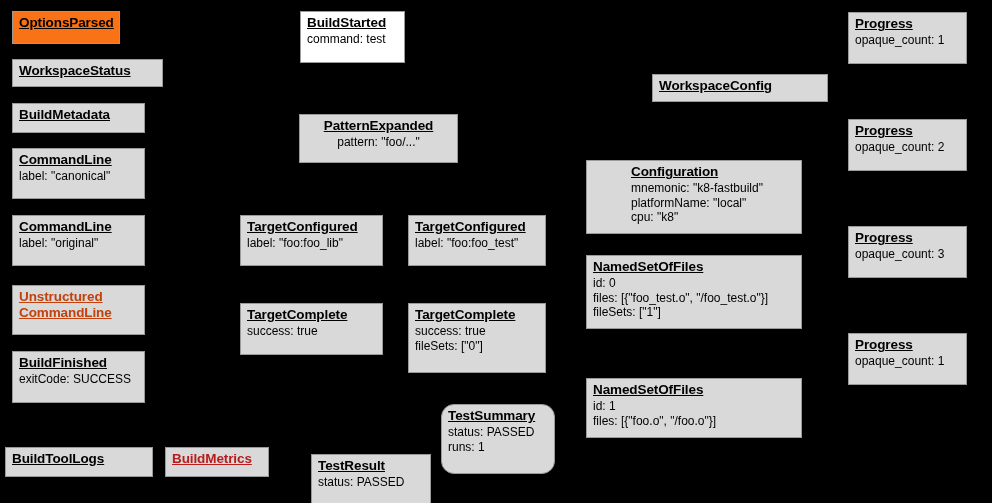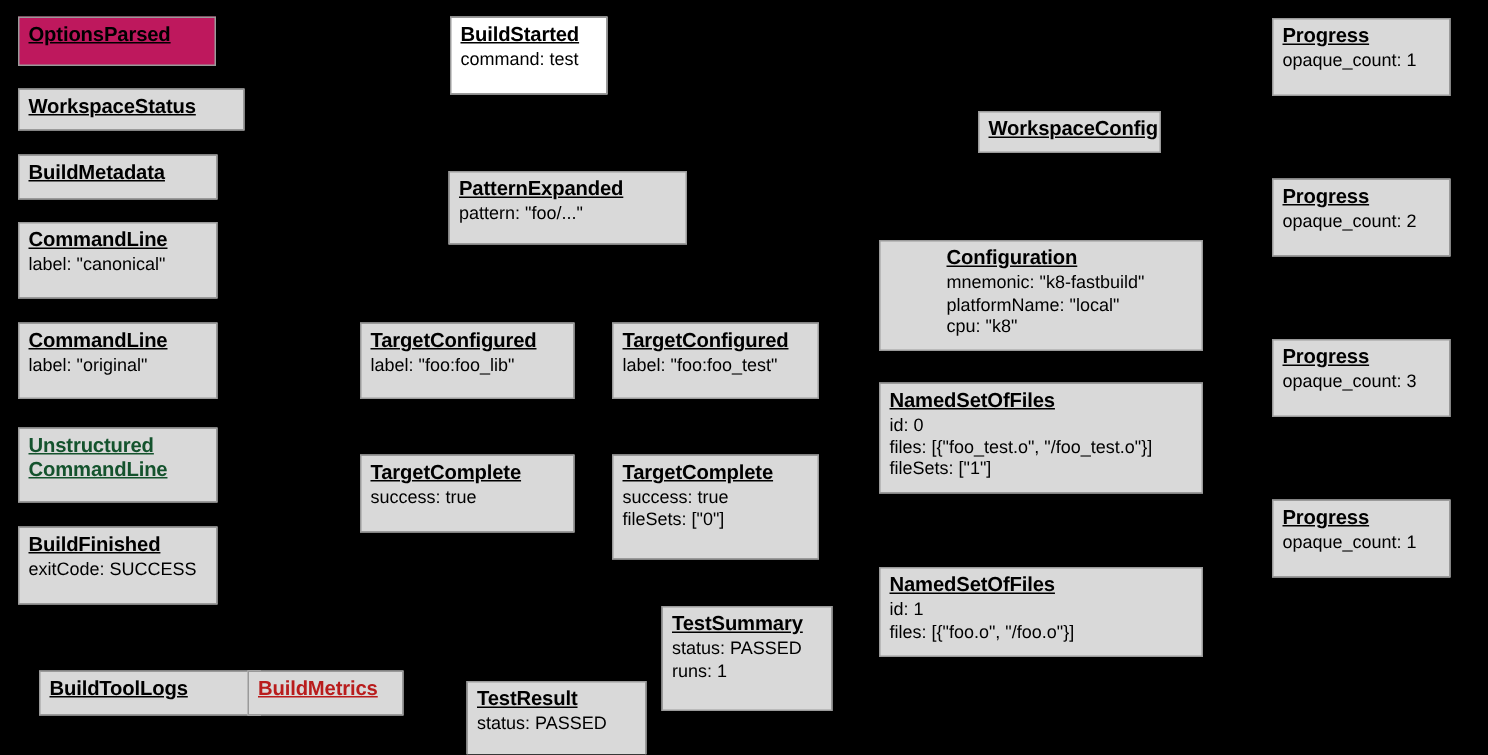--- a/index.html
+++ b/index.html
@@ -41,56 +41,56 @@
     line-height: 14.5px;
     white-space: pre-line;
     margin-top: 1px;
   }
   .node-fields:empty { display: none; }
 </style>
 </head>
 <body>
 
 <div id="canvas">
-    <div class="node" style="left: 12px; top: 11px; width: 132px; height: 33px; background: #be185d; border-color: rgb(154, 154, 154); color: rgb(0, 0, 0);">
+    <div class="node" style="left: 12px; top: 11px; width: 108px; height: 33px; background: #f97316; border-color: rgb(154, 154, 154); color: rgb(0, 0, 0);">
       <span class="node-title">OptionsParsed</span>
     </div>
     <div class="node" style="left: 12px; top: 59px; width: 151px; height: 28px; background: rgb(217, 217, 217); border-color: rgb(154, 154, 154); color: rgb(0, 0, 0);">
       <span class="node-title">WorkspaceStatus</span>
     </div>
     <div class="node" style="left: 12px; top: 103px; width: 133px; height: 30px; background: rgb(217, 217, 217); border-color: rgb(154, 154, 154); color: rgb(0, 0, 0);">
       <span class="node-title">BuildMetadata</span>
     </div>
     <div class="node" style="left: 12px; top: 148px; width: 133px; height: 51px; background: rgb(217, 217, 217); border-color: rgb(154, 154, 154); color: rgb(0, 0, 0);">
       <span class="node-title">CommandLine</span>
       <span class="node-fields">label: "canonical"</span>
     </div>
     <div class="node" style="left: 12px; top: 215px; width: 133px; height: 51px; background: rgb(217, 217, 217); border-color: rgb(154, 154, 154); color: rgb(0, 0, 0);">
       <span class="node-title">CommandLine</span>
       <span class="node-fields">label: "original"</span>
     </div>
-    <div class="node" style="left: 12px; top: 285px; width: 133px; height: 50px; background: rgb(217, 217, 217); border-color: rgb(154, 154, 154); color: #14532d;">
+    <div class="node" style="left: 12px; top: 285px; width: 133px; height: 50px; background: rgb(217, 217, 217); border-color: rgb(154, 154, 154); color: #c2410c;">
       <span class="node-title">Unstructured
 CommandLine</span>
     </div>
     <div class="node" style="left: 12px; top: 351px; width: 133px; height: 52px; background: rgb(217, 217, 217); border-color: rgb(154, 154, 154); color: rgb(0, 0, 0);">
       <span class="node-title">BuildFinished</span>
       <span class="node-fields">exitCode: SUCCESS</span>
     </div>
-    <div class="node" style="left: 26px; top: 447px; width: 148px; height: 30px; background: rgb(217, 217, 217); border-color: rgb(154, 154, 154); color: rgb(0, 0, 0);">
+    <div class="node" style="left: 5px; top: 447px; width: 148px; height: 30px; background: rgb(217, 217, 217); border-color: rgb(154, 154, 154); color: rgb(0, 0, 0);">
       <span class="node-title">BuildToolLogs</span>
     </div>
     <div class="node" style="left: 165px; top: 447px; width: 104px; height: 30px; background: rgb(217, 217, 217); border-color: rgb(154, 154, 154); color: #b91c1c;">
       <span class="node-title">BuildMetrics</span>
     </div>
     <div class="node" style="left: 300px; top: 11px; width: 105px; height: 52px; background: #ffffff; border-color: rgb(154, 154, 154); color: rgb(0, 0, 0);">
       <span class="node-title">BuildStarted</span>
       <span class="node-fields">command: test</span>
     </div>
-    <div class="node" style="left: 299px; top: 114px; width: 159px; height: 49px; background: rgb(217, 217, 217); border-color: rgb(154, 154, 154); color: rgb(0, 0, 0);">
+    <div class="node" style="left: 299px; top: 114px; width: 159px; height: 49px; background: rgb(217, 217, 217); border-color: rgb(154, 154, 154); color: rgb(0, 0, 0); text-align: center;">
       <span class="node-title">PatternExpanded</span>
       <span class="node-fields">pattern: "foo/..."</span>
     </div>
     <div class="node" style="left: 240px; top: 215px; width: 143px; height: 51px; background: rgb(217, 217, 217); border-color: rgb(154, 154, 154); color: rgb(0, 0, 0);">
       <span class="node-title">TargetConfigured</span>
       <span class="node-fields">label: "foo:foo_lib"</span>
     </div>
     <div class="node" style="left: 408px; top: 215px; width: 138px; height: 51px; background: rgb(217, 217, 217); border-color: rgb(154, 154, 154); color: rgb(0, 0, 0);">
       <span class="node-title">TargetConfigured</span>
       <span class="node-fields">label: "foo:foo_test"</span>
@@ -101,26 +101,26 @@
     </div>
     <div class="node" style="left: 408px; top: 303px; width: 138px; height: 70px; background: rgb(217, 217, 217); border-color: rgb(154, 154, 154); color: rgb(0, 0, 0);">
       <span class="node-title">TargetComplete</span>
       <span class="node-fields">success: true
 fileSets: ["0"]</span>
     </div>
     <div class="node" style="left: 311px; top: 422px; width: 120px; height: 52px; background: rgb(217, 217, 217); border-color: rgb(154, 154, 154); color: rgb(0, 0, 0); margin-top: 32px;">
       <span class="node-title">TestResult</span>
       <span class="node-fields">status: PASSED</span>
     </div>
-    <div class="node" style="left: 441px; top: 404px; width: 114px; height: 70px; background: rgb(217, 217, 217); border-color: rgb(154, 154, 154); color: rgb(0, 0, 0);">
+    <div class="node" style="left: 441px; top: 404px; width: 114px; height: 70px; background: rgb(217, 217, 217); border-color: rgb(154, 154, 154); color: rgb(0, 0, 0); border-radius: 13px;">
       <span class="node-title">TestSummary</span>
       <span class="node-fields">status: PASSED
 runs: 1</span>
     </div>
-    <div class="node" style="left: 652px; top: 74px; width: 122px; height: 28px; background: rgb(217, 217, 217); border-color: rgb(154, 154, 154); color: rgb(0, 0, 0);">
+    <div class="node" style="left: 652px; top: 74px; width: 176px; height: 28px; background: rgb(217, 217, 217); border-color: rgb(154, 154, 154); color: rgb(0, 0, 0);">
       <span class="node-title">WorkspaceConfig</span>
     </div>
     <div class="node" style="left: 586px; top: 160px; width: 216px; height: 74px; background: rgb(217, 217, 217); border-color: rgb(154, 154, 154); color: rgb(0, 0, 0); padding-left: 44px;">
       <span class="node-title">Configuration</span>
       <span class="node-fields">mnemonic: "k8-fastbuild"
 platformName: "local"
 cpu: "k8"</span>
     </div>
     <div class="node" style="left: 586px; top: 255px; width: 216px; height: 74px; background: rgb(217, 217, 217); border-color: rgb(154, 154, 154); color: rgb(0, 0, 0);">
       <span class="node-title">NamedSetOfFiles</span>

